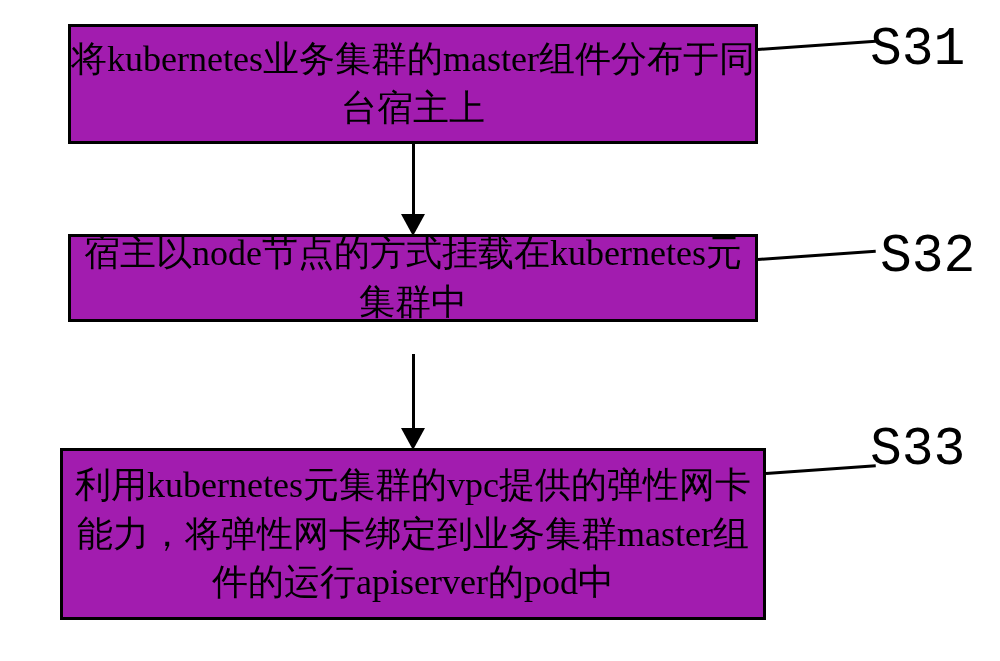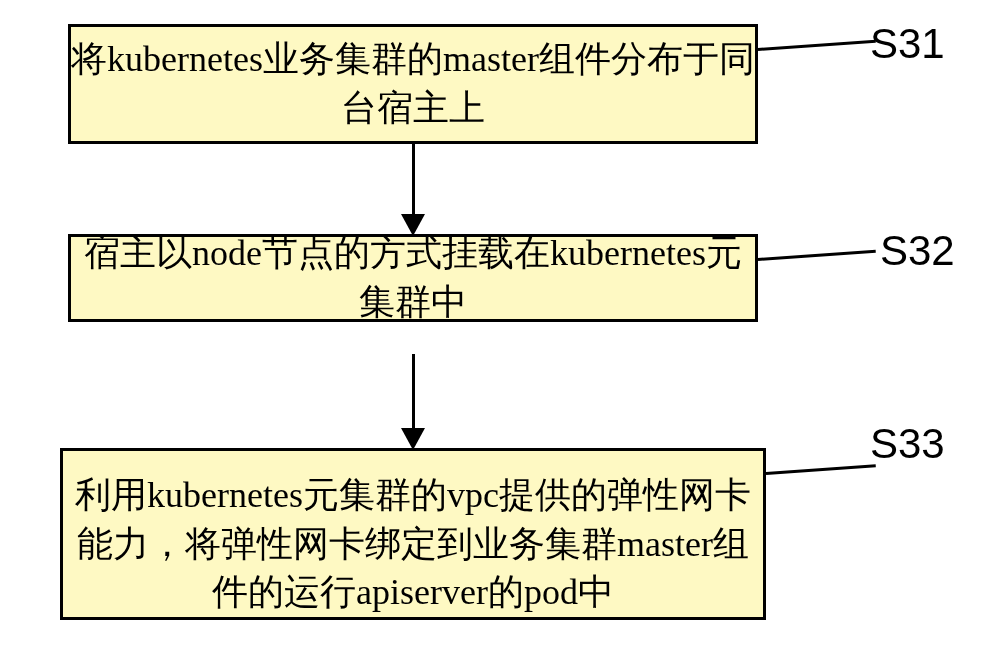--- a/index.html
+++ b/index.html
@@ -12,21 +12,21 @@
       position: relative;
     }
     .flowchart {
       position: absolute;
       left: 60px;
       top: 20px;
       width: 880px;
     }
     .box {
       border: 3px solid #000;
-      background: #fef9c3;
+      background: #a21caf;
       text-align: center;
       box-sizing: border-box;
       display: flex;
       align-items: center;
       justify-content: center;
       line-height: 1.35;
     }
     .box-1 {
       position: absolute;
       left: 8px;
@@ -43,26 +43,25 @@
       height: 88px;
       font-size: 36px;
     }
     .box-3 {
       position: absolute;
       left: 0px;
       top: 428px;
       width: 706px;
       height: 172px;
       font-size: 36px;
-      align-items: flex-end;
     }
     .label {
       position: absolute;
-      font-size: 42px;
-      font-family: Liberation Sans, sans-serif;
+      font-size: 53px;
+      font-family: Liberation Mono, monospace;
     }
     .label-1 { left: 810px; top: 0px; }
     .label-2 { left: 820px; top: 207px; }
     .label-3 { left: 810px; top: 400px; }
     .connector-line {
       position: absolute;
       background: #000;
     }
     
     .diag {

